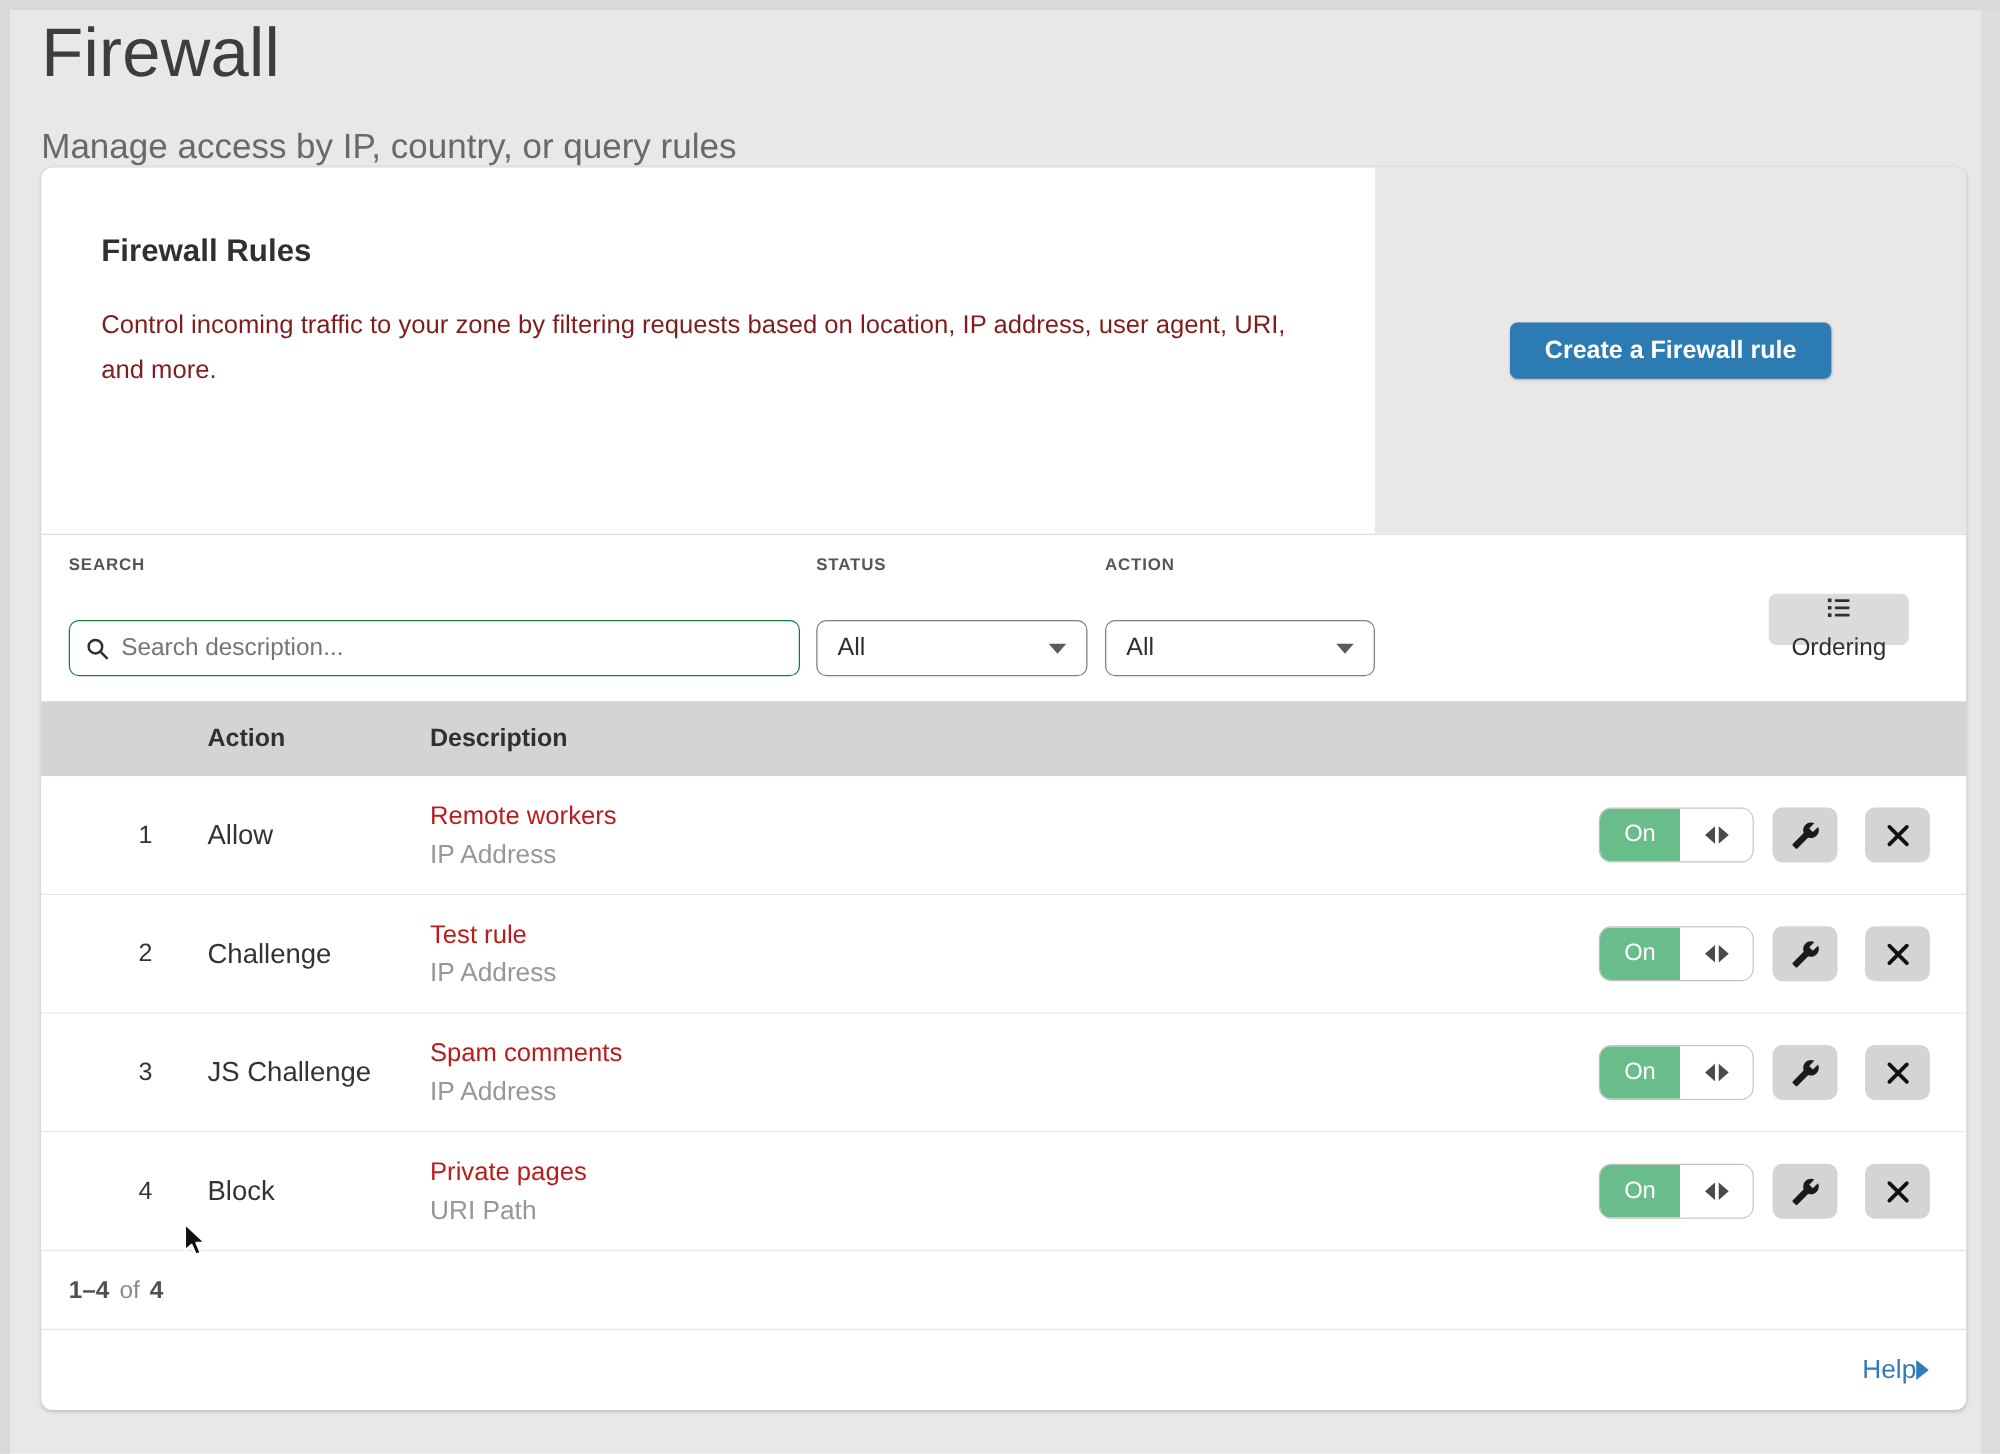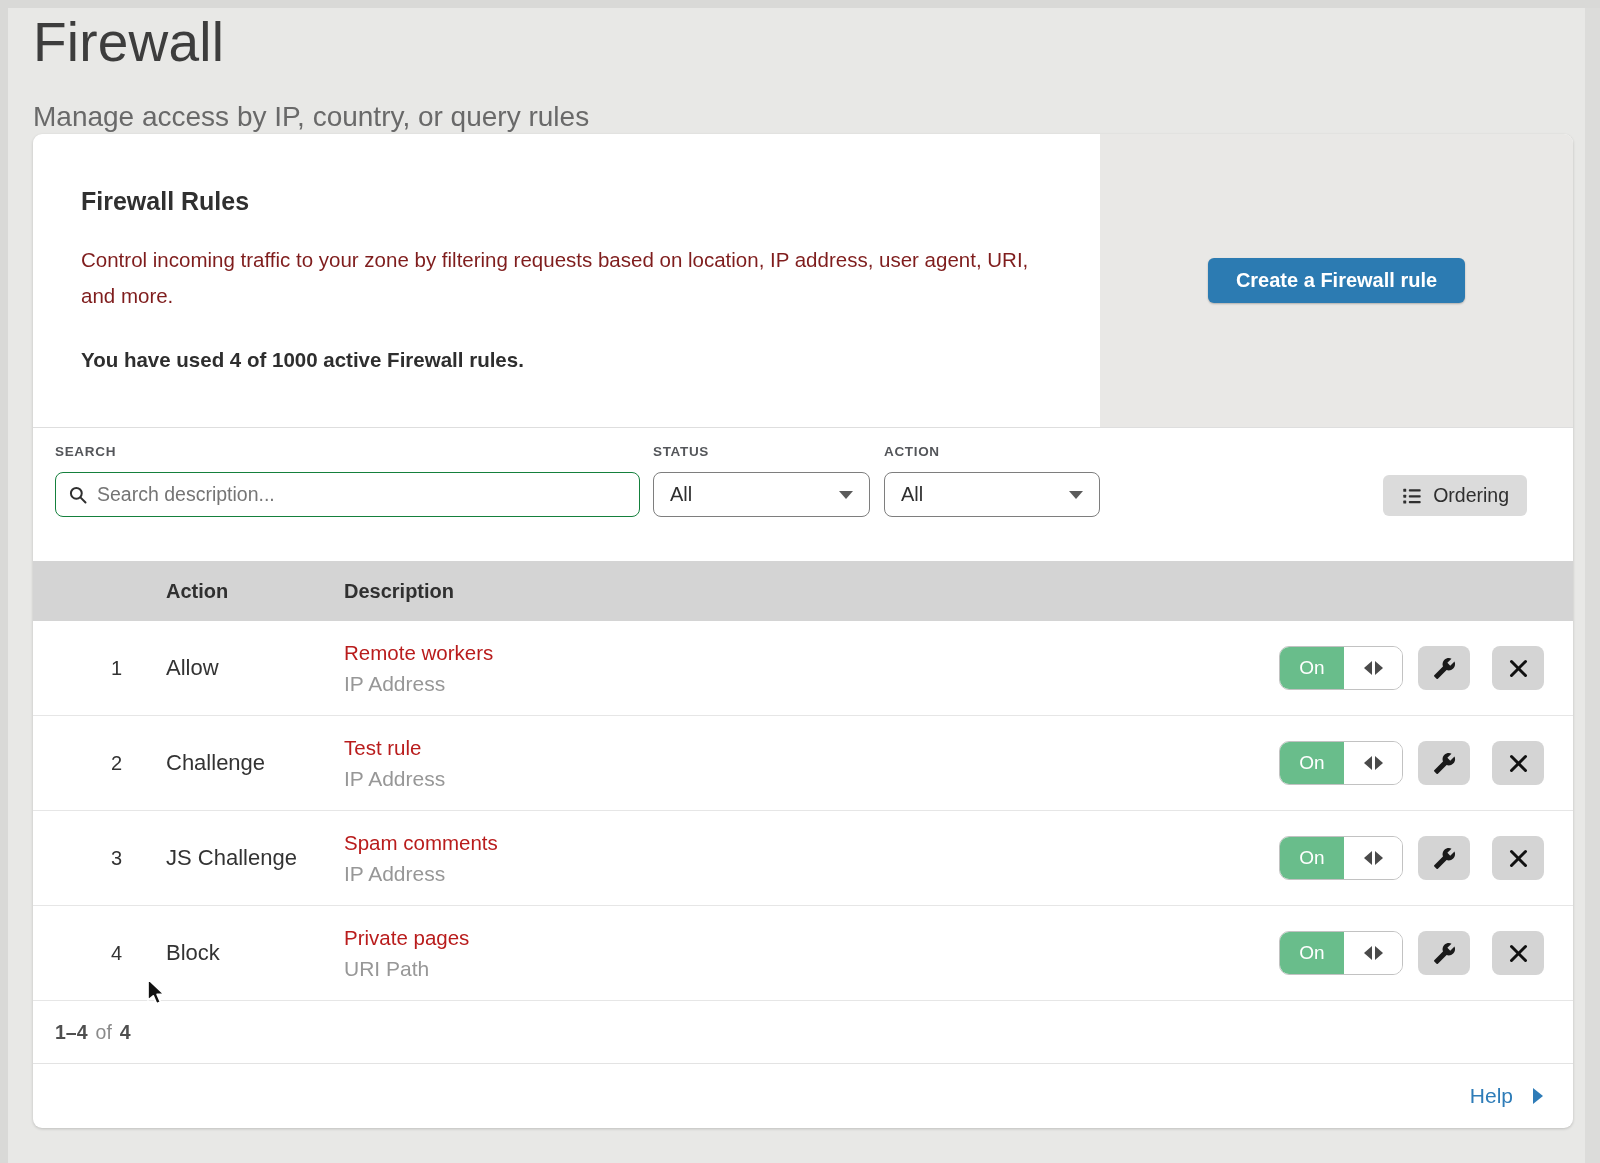--- a/index.html
+++ b/index.html
@@ -47,21 +47,21 @@
     box-shadow: 0 1px 2px rgba(0,0,0,.25);
   }
 
   
   .filters {
     height: 133px;
     padding: 16px 46px 0 22px;
     display: flex; align-items: flex-start;
     border-bottom: 0;
   }
-  .filter-group { display: flex; flex-direction: column; }
+  .filter-group { display: flex; flex-direction: column; gap: 24px; }
   .filter-label {
     font-size: 13.5px; font-weight: 700; color: #54565a;
     letter-spacing: .05em; margin-bottom: 13px;
   }
   .search-box {
     width: 585px; height: 45px;
     border: 1px solid #15803d; border-radius: 8px;
     display: flex; align-items: center;
     padding: 0 12px; background: #fff;
   }
@@ -84,20 +84,21 @@
     border-left: 7px solid transparent; border-right: 7px solid transparent;
     border-top: 8px solid #5b5b5b;
   }
   .ordering-button {
     margin-left: auto; align-self: flex-start; margin-top: 31px;
     height: 41px; padding: 0 18px;
     background: #dbdbdb; border: none; border-radius: 6px;
     display: flex; align-items: center; gap: 10px;
     font-family: inherit; font-size: 19.5px; color: #2f2f2f;
     cursor: pointer;
+    flex-direction: column;
   }
 
   
   .table-head {
     height: 60px; background: #d4d4d4;
     display: grid; grid-template-columns: 133px 178px 1fr auto;
     align-items: center;
     font-size: 20px; font-weight: 700; color: #303030;
   }
   .rule-row {
@@ -146,21 +147,21 @@
     padding-left: 22px; border-bottom: 1px solid #e3e3e3;
     font-size: 19.5px;
   }
   .page-range, .page-total { font-weight: 700; color: #4f4f4f; }
   .page-of { color: #8a8a8a; margin: 0 8px; }
   .card-footer {
     height: 63px; display: flex; align-items: center; justify-content: flex-end;
     padding-right: 30px;
   }
   .help-link {
-    display: flex; align-items: center; gap: 20px;
+    display: flex; align-items: center; gap: 0;
     font-size: 21px; color: #2e7cb8; text-decoration: none; cursor: pointer;
   }
   .help-arrow { width:0; height:0; border-top:8px solid transparent; border-bottom:8px solid transparent; border-left:10px solid #2e7cb8; }
 
   .cursor { position: absolute; left: 143px; top: 978px; pointer-events: none; }
 </style>
 </head>
 <body>
 
 <div class="stage">
@@ -169,21 +170,20 @@
     <div class="page-title">Firewall</div>
     <div class="page-subtitle">Manage access by IP, country, or query rules</div>
   </div>
 
   <div class="card">
 
     <div class="card-top">
       <div class="overview">
         <div class="overview-heading">Firewall Rules</div>
         <p class="overview-desc">Control incoming traffic to your zone by filtering requests based on location, IP address, user agent, URI, and more.</p>
-        <p class="overview-usage">You have used 4 of 1000 active Firewall rules.</p>
       </div>
       <div class="side-panel">
         <button class="primary-button">Create a Firewall rule</button>
       </div>
     </div>
 
     <div class="filters">
       <div class="filter-group">
         <span class="filter-label">SEARCH</span>
         <div class="search-box">

